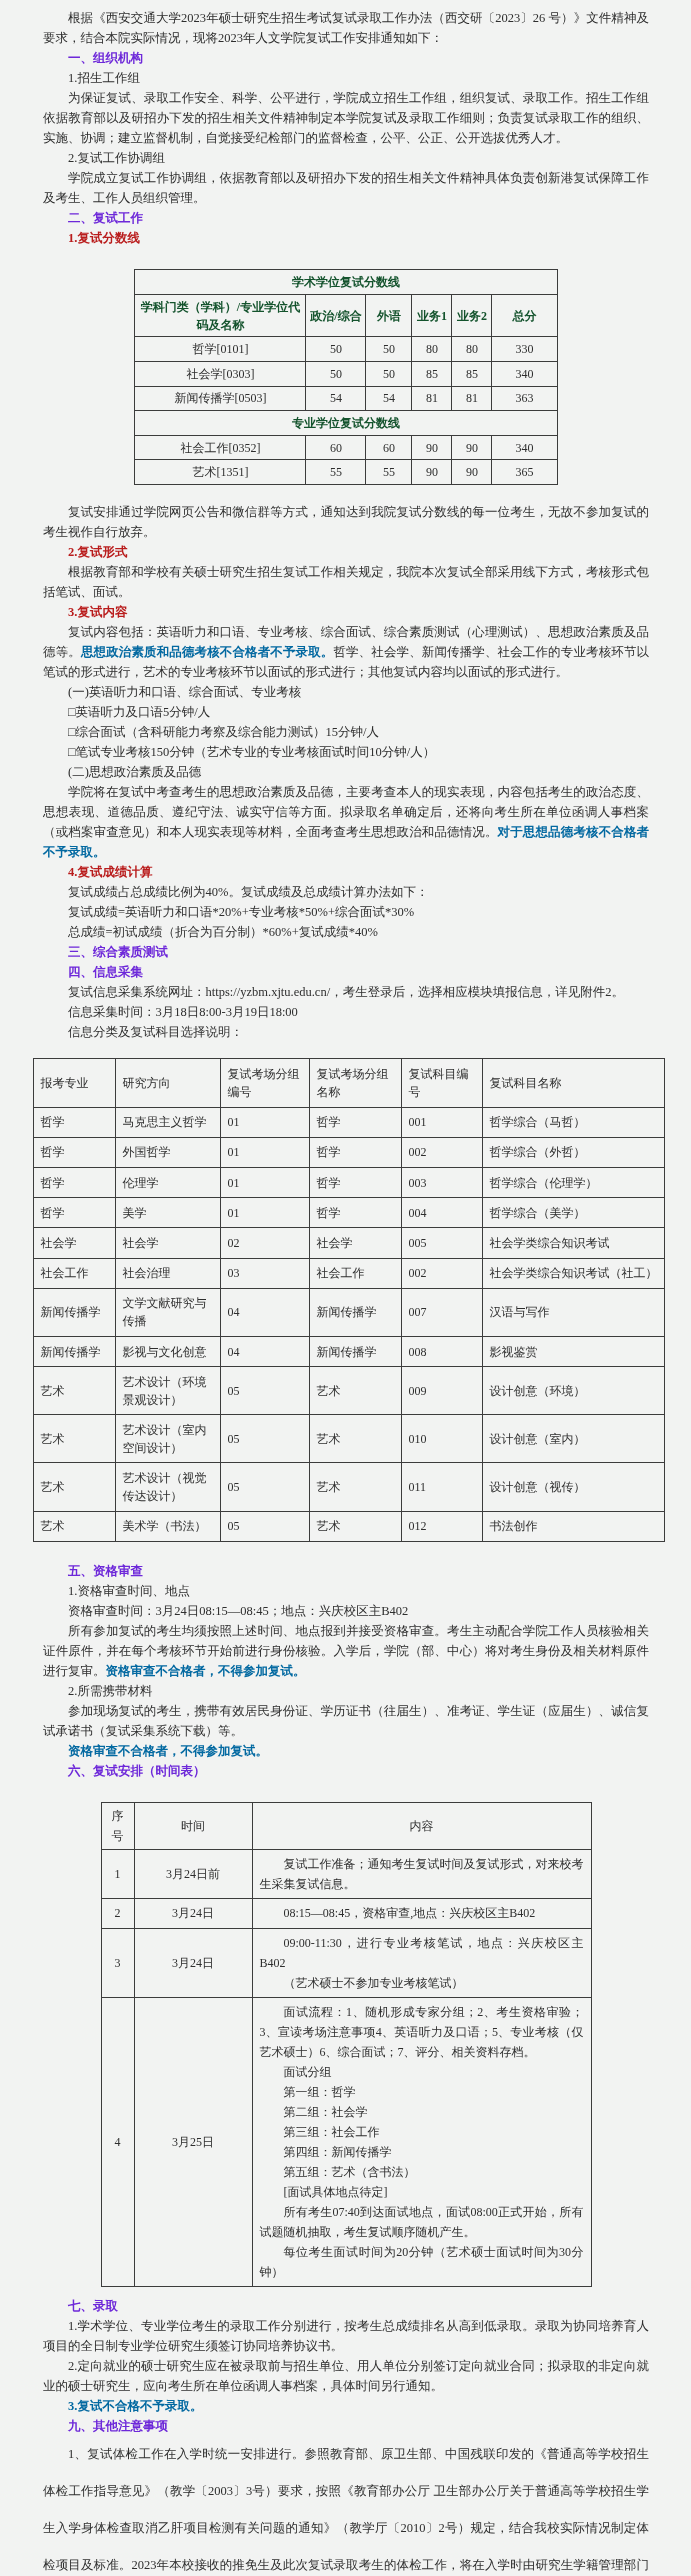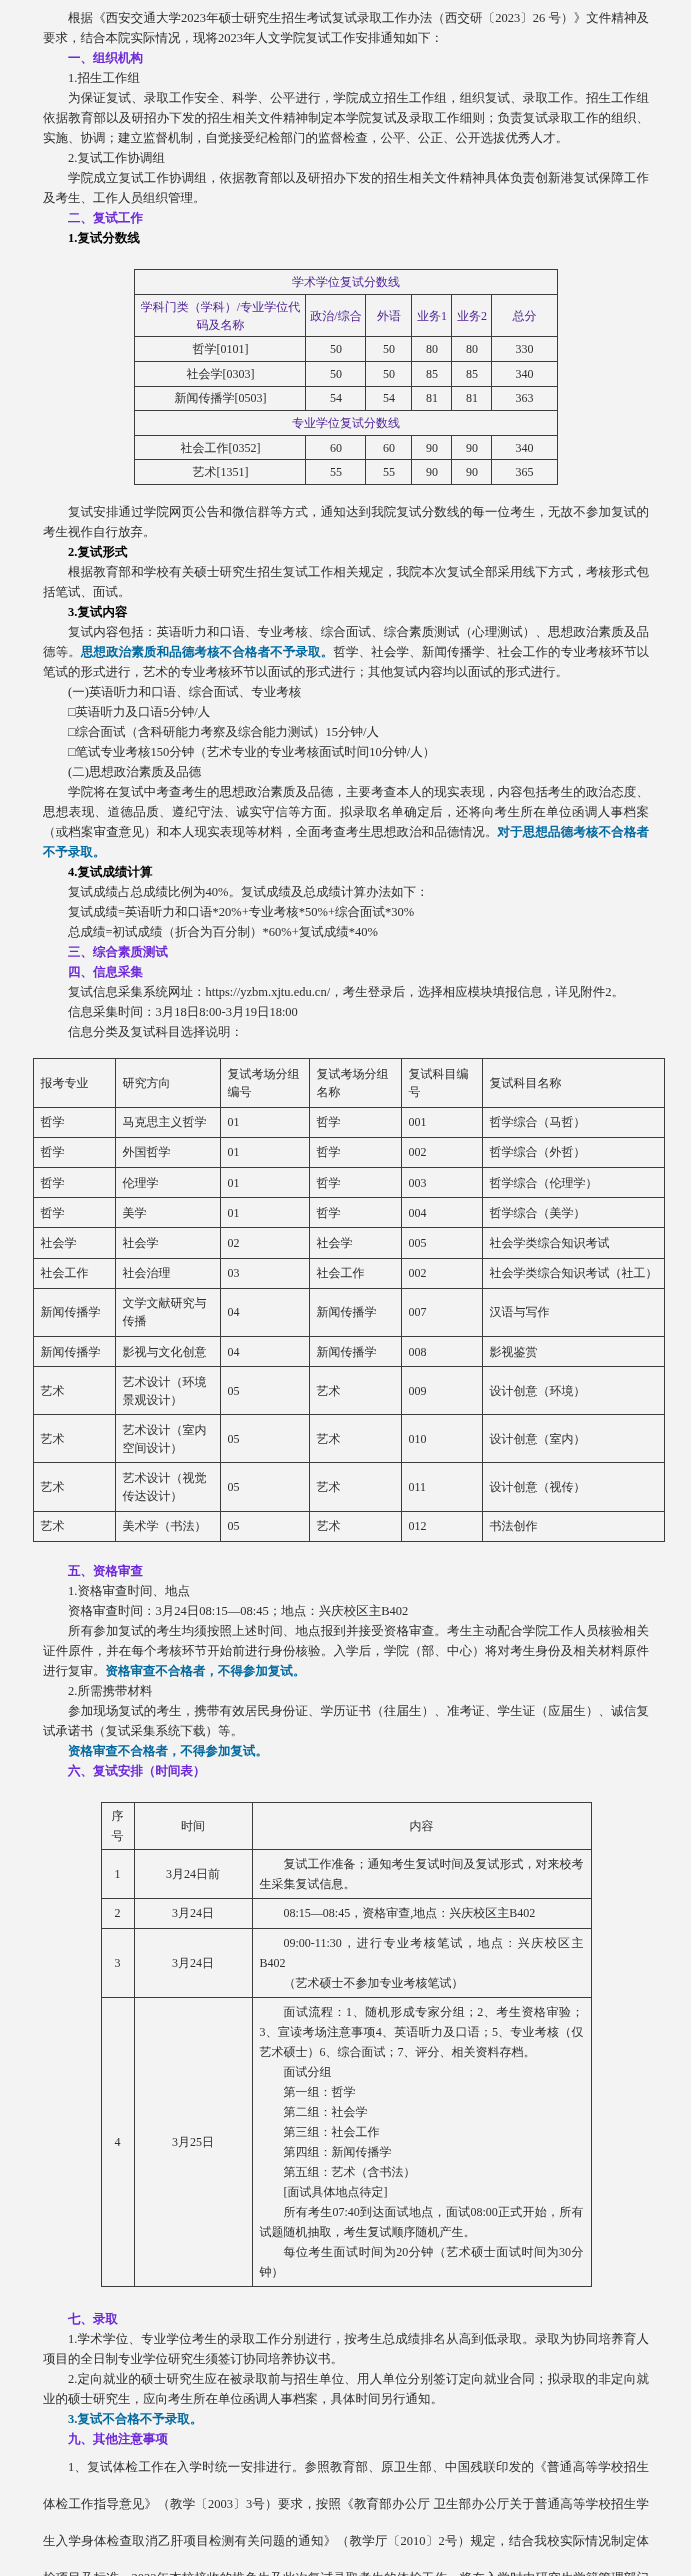--- a/index.html
+++ b/index.html
@@ -13,32 +13,32 @@
     font-family:"Liberation Serif","DejaVu Serif",serif;
     color:#2e2e2e;
     font-size:12.5px;
     line-height:20px;
     box-sizing:border-box;
     padding:8.3px 43px 21px 43px;
   }
   p{margin:0;}
   .p{text-indent:2em;text-align:justify;}
   .h{font-weight:bold;color:#6d28d9;text-indent:2em;}
-  .sh{font-weight:bold;color:#000000;text-indent:2em;}
+  .sh{font-weight:bold;color:#b91c1c;text-indent:2em;}
   .si{text-indent:2em;}
   .bd{font-weight:bold;color:#0369a1;}
   .nine-p1{line-height:37px;}
   table{border-collapse:collapse;border-spacing:0;}
   td{border:0.7px solid #3c3c3c;font-size:12px;vertical-align:middle;}
-  td.b{font-weight:normal;color:#4c1d95;}
+  td.b{font-weight:bold;color:#14532d;}
   .t-score{width:422px;margin:21px auto 16.7px auto;text-align:center;table-layout:fixed;}
   .t-score td{padding:2.8px 2.1px;line-height:18px;text-align:center;}
   .t-info{width:630px;margin:16.7px 0 19.4px -9.7px;table-layout:fixed;}
   .t-info td{padding:5.6px 6.2px;line-height:18px;text-align:left;word-break:break-all;}
-  .t-sched{width:490px;margin:21px auto 22px auto;table-layout:fixed;}
+  .t-sched{width:490px;margin:21px auto 9px auto;table-layout:fixed;}
   .t-sched td{padding:2.8px 4.2px;line-height:20px;text-align:center;}
   .t-sched td.ml{text-align:left;padding:4.2px 7px;}
   .cl{text-indent:2em;text-align:justify;font-family:Liberation Serif, serif;}
 </style>
 </head>
 <body>
 
 <div class="page">
 
   <p class="p">根据《西安交通大学2023年硕士研究生招生考试复试录取工作办法（西交研〔2023〕26 号）》文件精神及要求，结合本院实际情况，现将2023年人文学院复试工作安排通知如下：</p>

